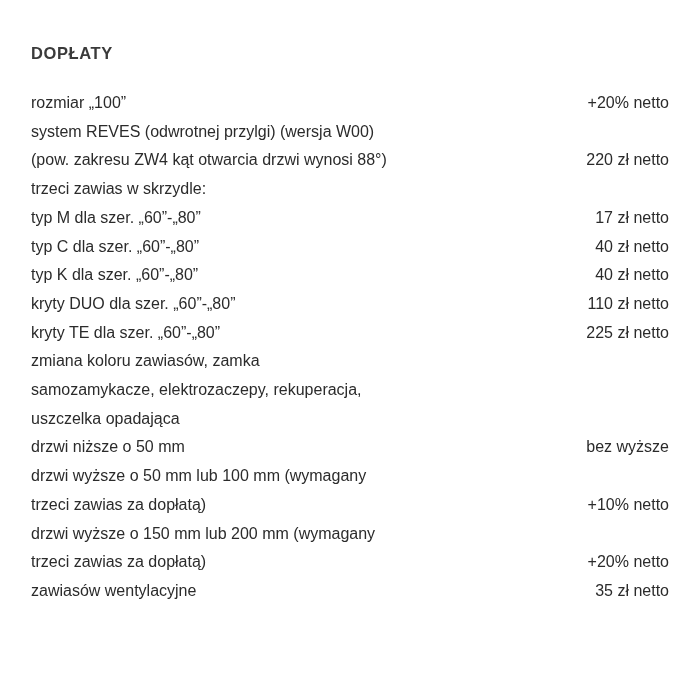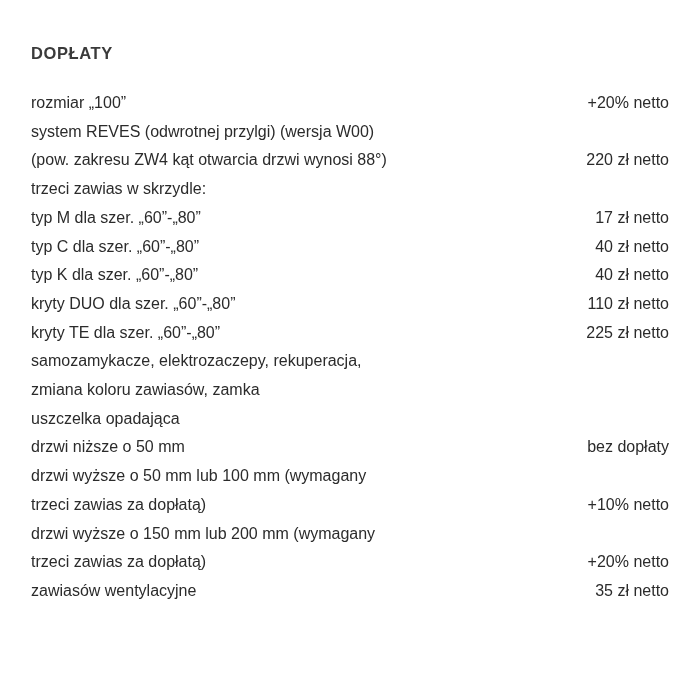--- a/index.html
+++ b/index.html
@@ -89,34 +89,34 @@
       </div>
       <div class="row">
         <span class="label">kryty DUO dla szer. „60”-„80”</span>
         <span class="price">110 zł netto</span>
       </div>
       <div class="row">
         <span class="label">kryty TE dla szer. „60”-„80”</span>
         <span class="price">225 zł netto</span>
       </div>
       <div class="row no-price">
-        <span class="label">samozamykacze, elektrozaczepy, rekuperacja,</span>
+        <span class="label">zmiana koloru zawiasów, zamka</span>
         <span class="price"></span>
       </div>
       <div class="row no-price">
-        <span class="label">zmiana koloru zawiasów, zamka</span>
+        <span class="label">samozamykacze, elektrozaczepy, rekuperacja,</span>
         <span class="price"></span>
       </div>
       <div class="row no-price">
         <span class="label">uszczelka opadająca</span>
         <span class="price"></span>
       </div>
       <div class="row">
         <span class="label">drzwi niższe o 50 mm</span>
-        <span class="price">bez dopłaty</span>
+        <span class="price">bez wyższe</span>
       </div>
       <div class="row no-price">
         <span class="label">drzwi wyższe o 50 mm lub 100 mm (wymagany</span>
         <span class="price"></span>
       </div>
       <div class="row">
         <span class="label">trzeci zawias za dopłatą)</span>
         <span class="price">+10% netto</span>
       </div>
       <div class="row no-price">

